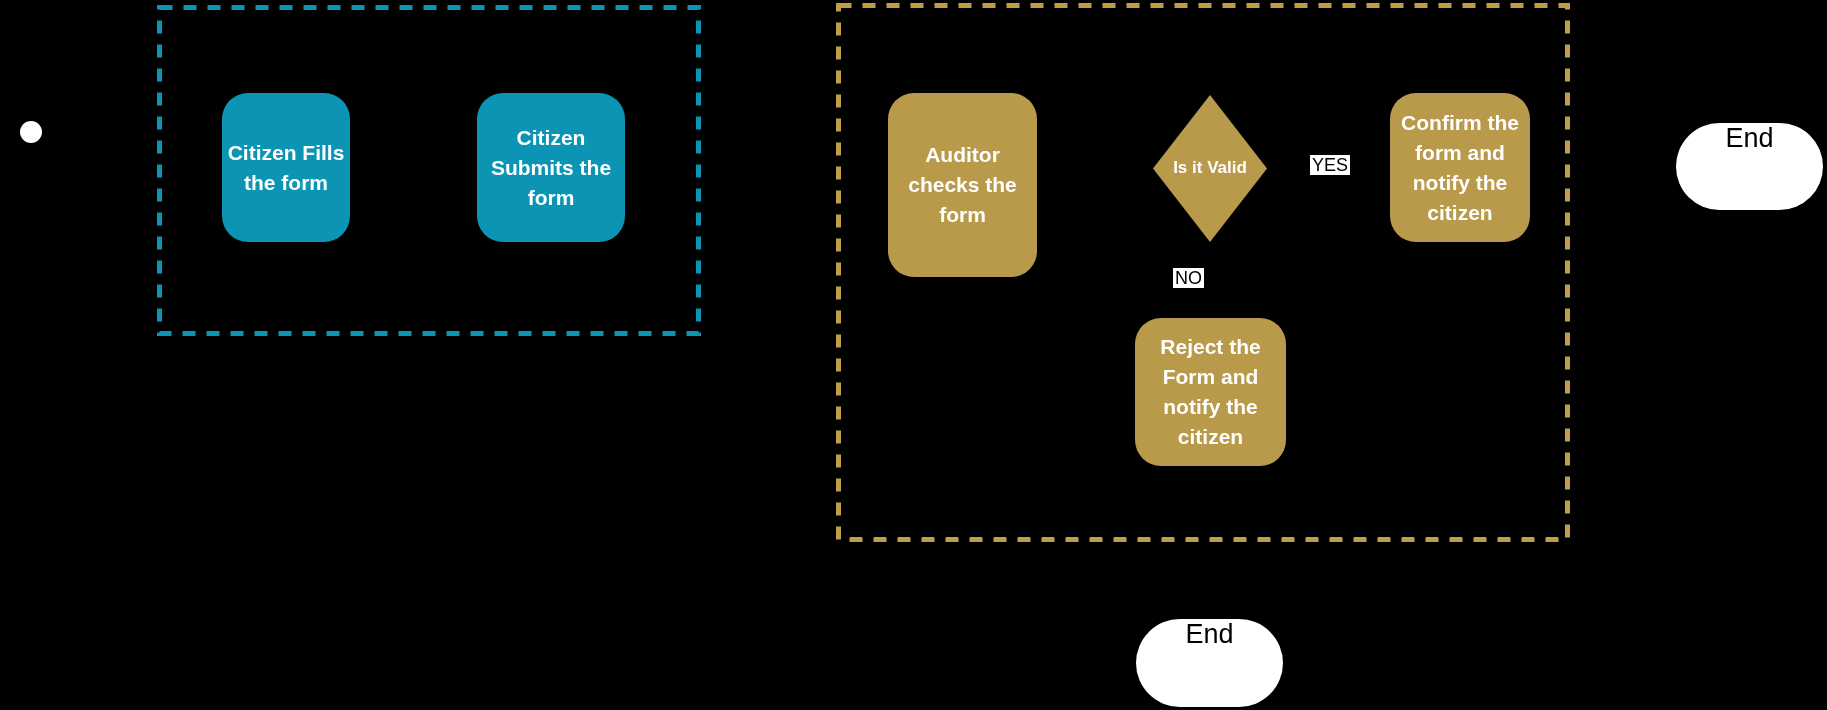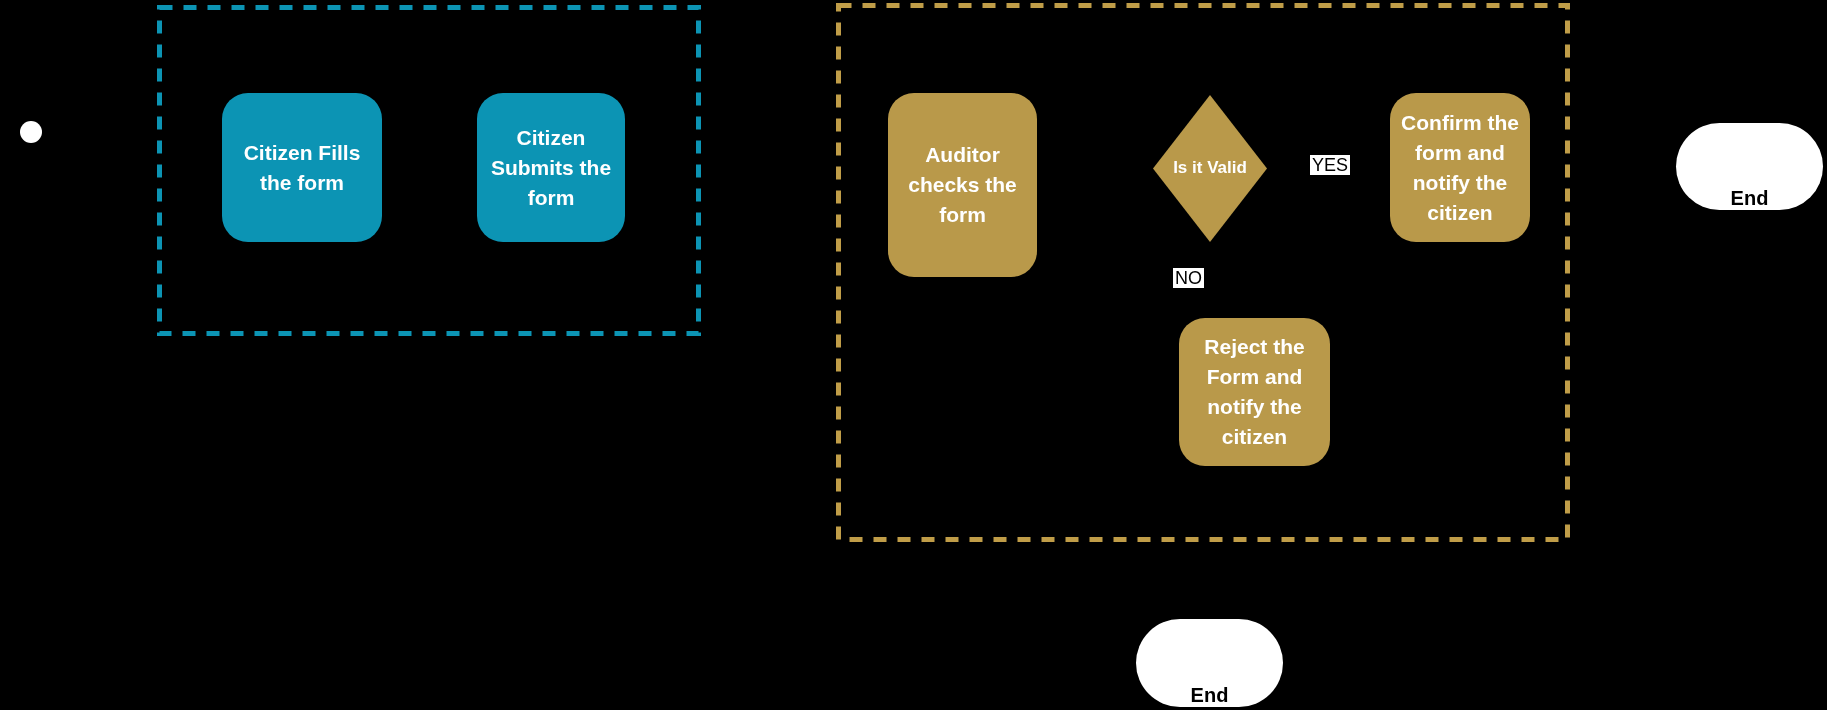--- a/index.html
+++ b/index.html
@@ -54,24 +54,24 @@
     font-weight: 700;
     line-height: 1.1;
     white-space: nowrap;
   }
 
   .end-node {
     background: var(--end-fill, #ffffff);
     color: var(--end-text, #000000);
     border-radius: 44px;
     display: flex;
-    align-items: flex-end;
+    align-items: flex-start;
     justify-content: center;
-    font-size: 20px;
-    font-weight: 700;
+    font-size: 27px;
+    font-weight: 400;
   }
 
   .edge-label {
     background: var(--edge-label-bg, #ffffff);
     color: var(--edge-label-text, #000000);
     font-size: 18px;
     line-height: 20px;
     padding: 0 2px;
     font-weight: 400;
     white-space: nowrap;
@@ -85,21 +85,21 @@
   <div class="abs start-dot" style="left:20px; top:121px;"></div>
 
   <svg class="abs cluster" style="left:157px; top:5px;" width="544" height="331" viewBox="0 0 544 331">
     <rect x="2.5" y="2.5" width="539" height="326" fill="none" stroke="var(--teal-stroke, #0c94b4)" stroke-width="5" stroke-dasharray="13 11"></rect>
   </svg>
 
   <svg class="abs cluster" style="left:836px; top:3px;" width="734" height="539" viewBox="0 0 734 539">
     <rect x="2.5" y="2.5" width="729" height="534" fill="none" stroke="var(--gold-stroke, #c09d48)" stroke-width="5" stroke-dasharray="13 11"></rect>
   </svg>
 
-  <div class="abs node teal" style="left:222px; top:93px; width:160px; height:149px;">
+  <div class="abs node teal" style="left:222px; top:93px; width:128px; height:149px;">
     <span>Citizen Fills
 the form</span>
   </div>
 
   <div class="abs node teal" style="left:477px; top:93px; width:148px; height:149px;">
     <span>Citizen
 Submits the
 form</span>
   </div>
 
@@ -117,21 +117,21 @@
 
   <div class="abs edge-label" style="left:1173px; top:268px;">NO</div>
 
   <div class="abs node gold" style="left:1390px; top:93px; width:140px; height:149px;text-align:center;">
     <span>Confirm the
 form and
 notify the
 citizen</span>
   </div>
 
-  <div class="abs node gold" style="left:1135px; top:318px; width:151px; height:148px;margin-left:44px;">
+  <div class="abs node gold" style="left:1135px; top:318px; width:151px; height:148px;">
     <span>Reject the
 Form and
 notify the
 citizen</span>
   </div>
 
   <div class="abs end-node" style="left:1676px; top:123px; width:147px; height:87px;">
     <span>End</span>
   </div>
 

